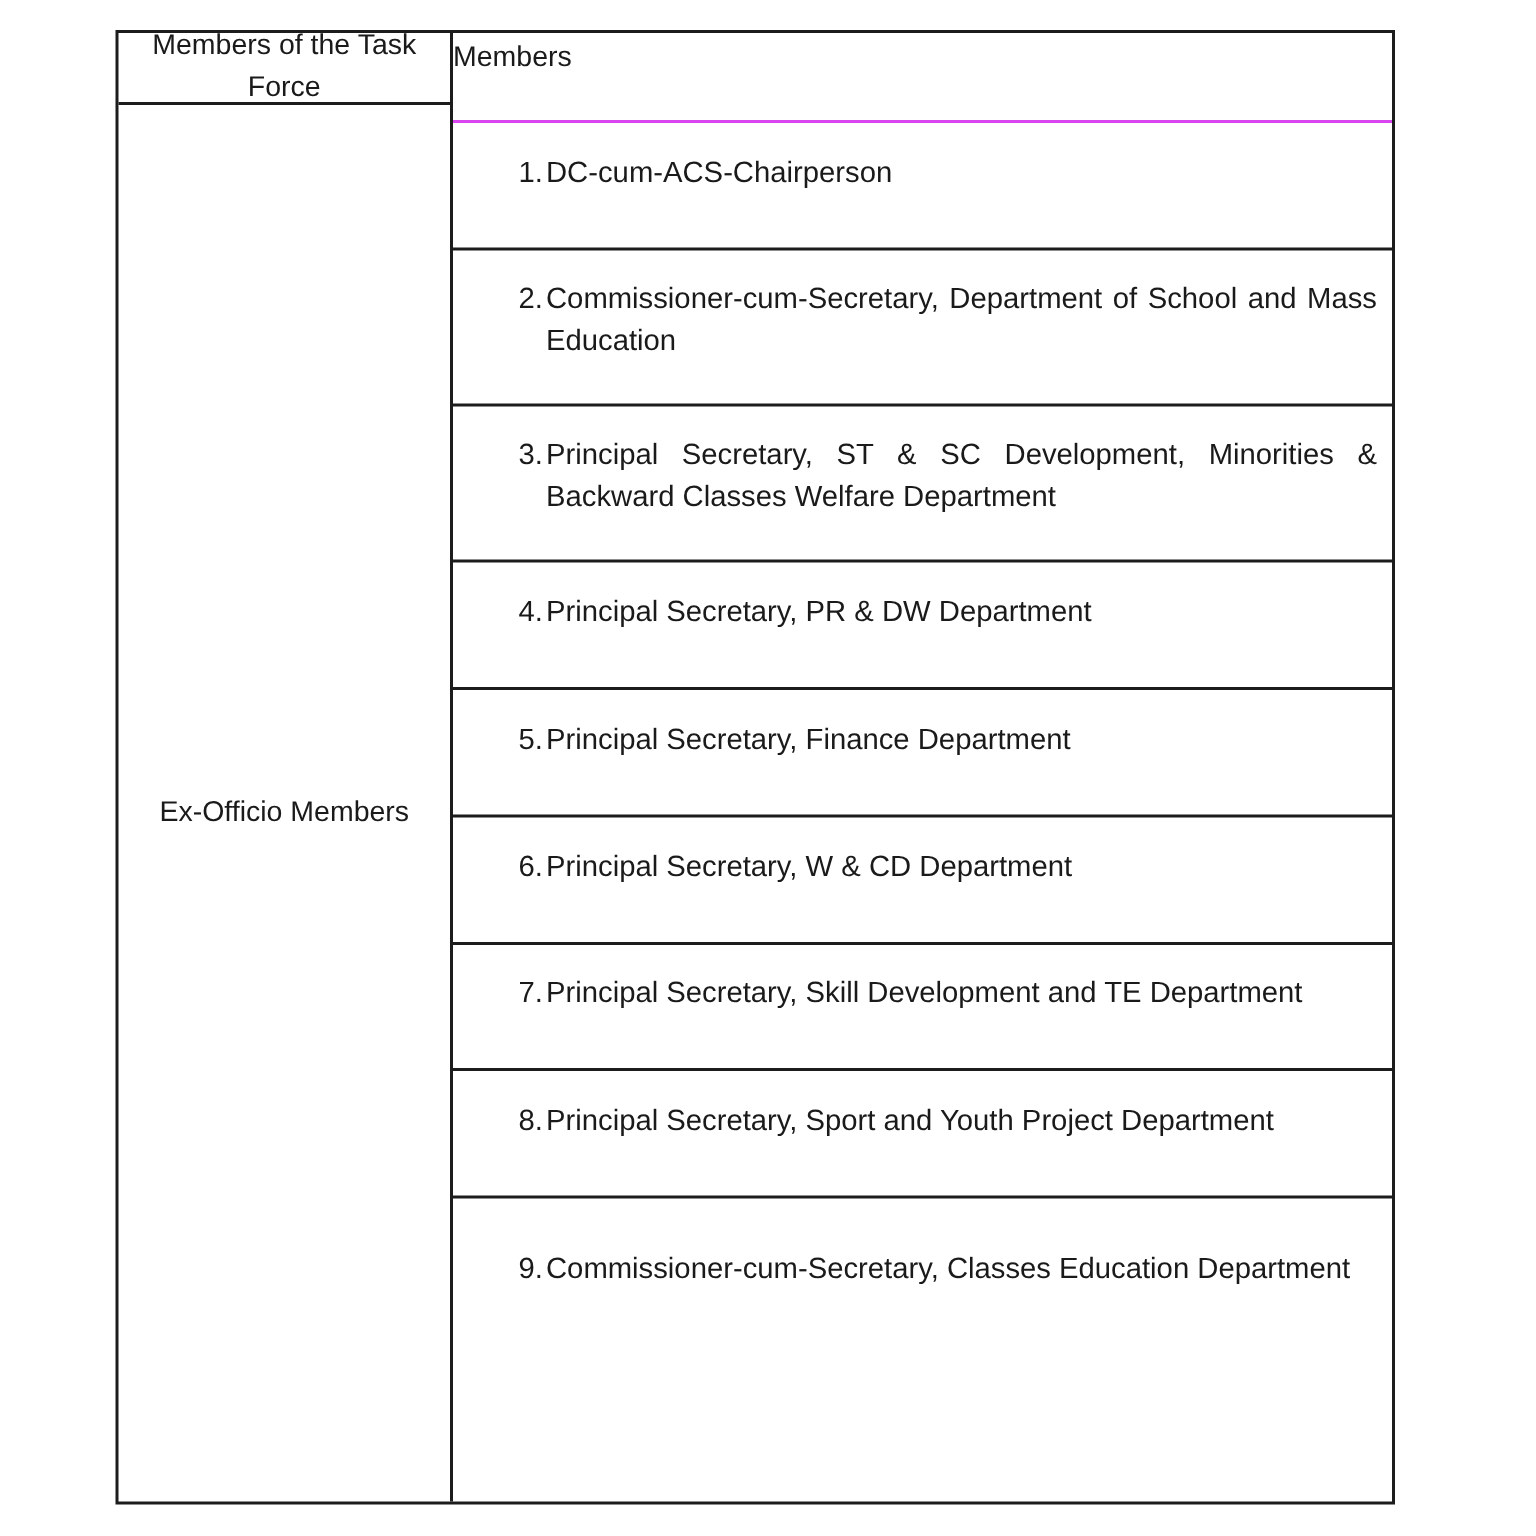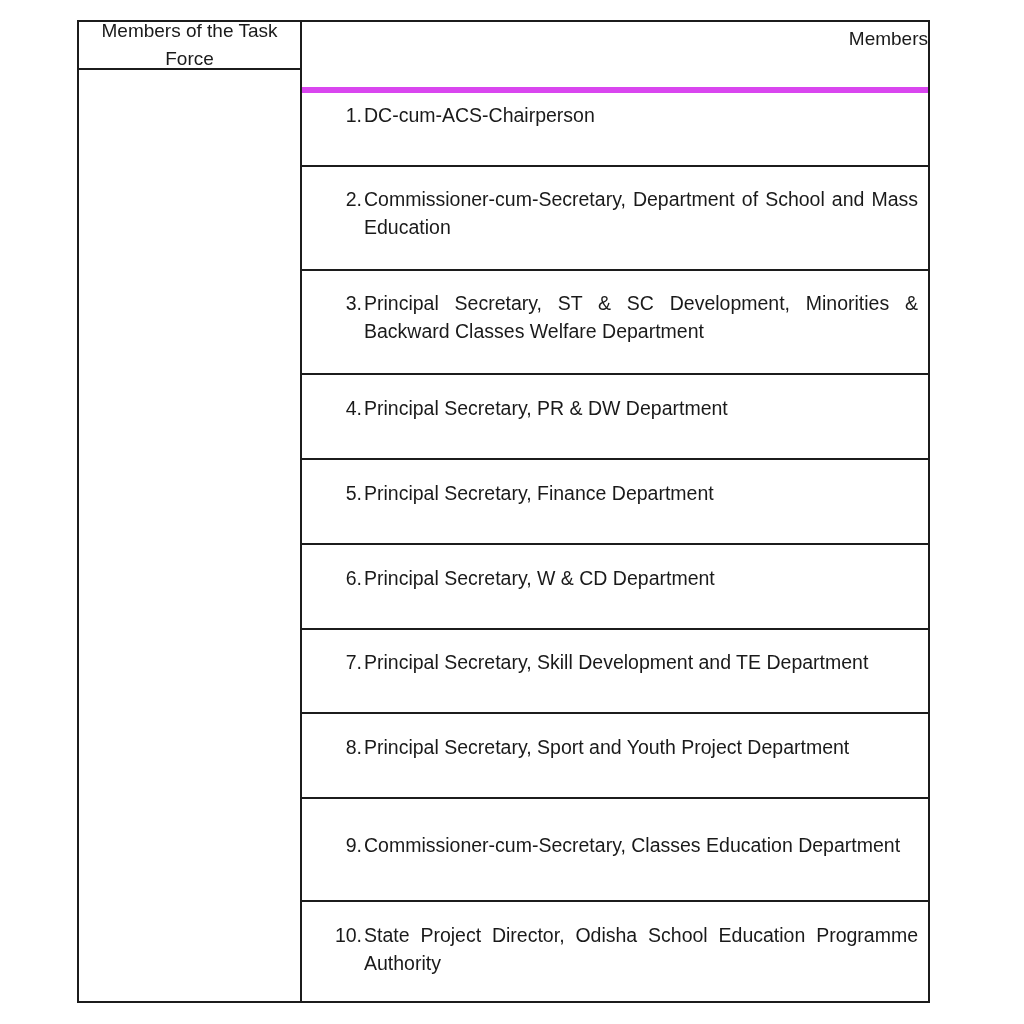--- a/index.html
+++ b/index.html
@@ -27,24 +27,24 @@
     position: absolute;
     left: 0; top: 0; width: 221px; height: 48px;
     display: flex; align-items: center; justify-content: center;
     text-align: center;
     font-size: 19px; line-height: 28px;
     border-bottom: 2px solid #1c1c1c;
     box-sizing: border-box;
   }
   .header-right {
     position: absolute;
-    left: 223px; right: 0; top: 0; height: 71px;
-    text-align: right;
+    left: 223px; right: 0; top: 0; height: 60px;
+    text-align: left;
     font-size: 19px; padding-top: 6px;
-    border-bottom: 6px solid #d946ef;
+    border-bottom: 2px solid #d946ef;
     box-sizing: border-box;
   }
   .group-label {
     position: absolute;
     left: 0; width: 221px; top: 60px; bottom: 0;
     display: flex; align-items: center; justify-content: center;
     font-size: 19px;
   }
   .rows {
     position: absolute;
@@ -80,20 +80,23 @@
 
 <div class="table">
   <div class="header-left">
     <span>Members of the Task Force</span>
   </div>
   <div class="header-right">
     <span>Members</span>
   </div>
   <div class="col-divider"></div>
 
+  <div class="group-label">
+    <span>Ex-Officio Members</span>
+  </div>
 
   <div class="rows">
     <div class="row single" style="top:0;height:85px">
       <div class="inner">
           <span class="num">1.</span>
           <span class="text">DC-cum-ACS-Chairperson</span>
         </div>
     </div>
     <div class="row double" style="top:85px;height:104px">
       <div class="inner">
@@ -136,20 +139,14 @@
           <span class="num">8.</span>
           <span class="text">Principal Secretary, Sport and Youth Project Department</span>
         </div>
     </div>
     <div class="row double" style="top:717px;height:103px">
       <div class="inner">
           <span class="num">9.</span>
           <span class="text">Commissioner-cum-Secretary, Classes Education Department</span>
         </div>
     </div>
-    <div class="row double" style="top:820px;height:103px">
-      <div class="inner">
-          <span class="num">10.</span>
-          <span class="text">State Project Director, Odisha School Education Programme Authority</span>
-        </div>
-    </div>
   </div>
 </div>
 
 </body></html>

